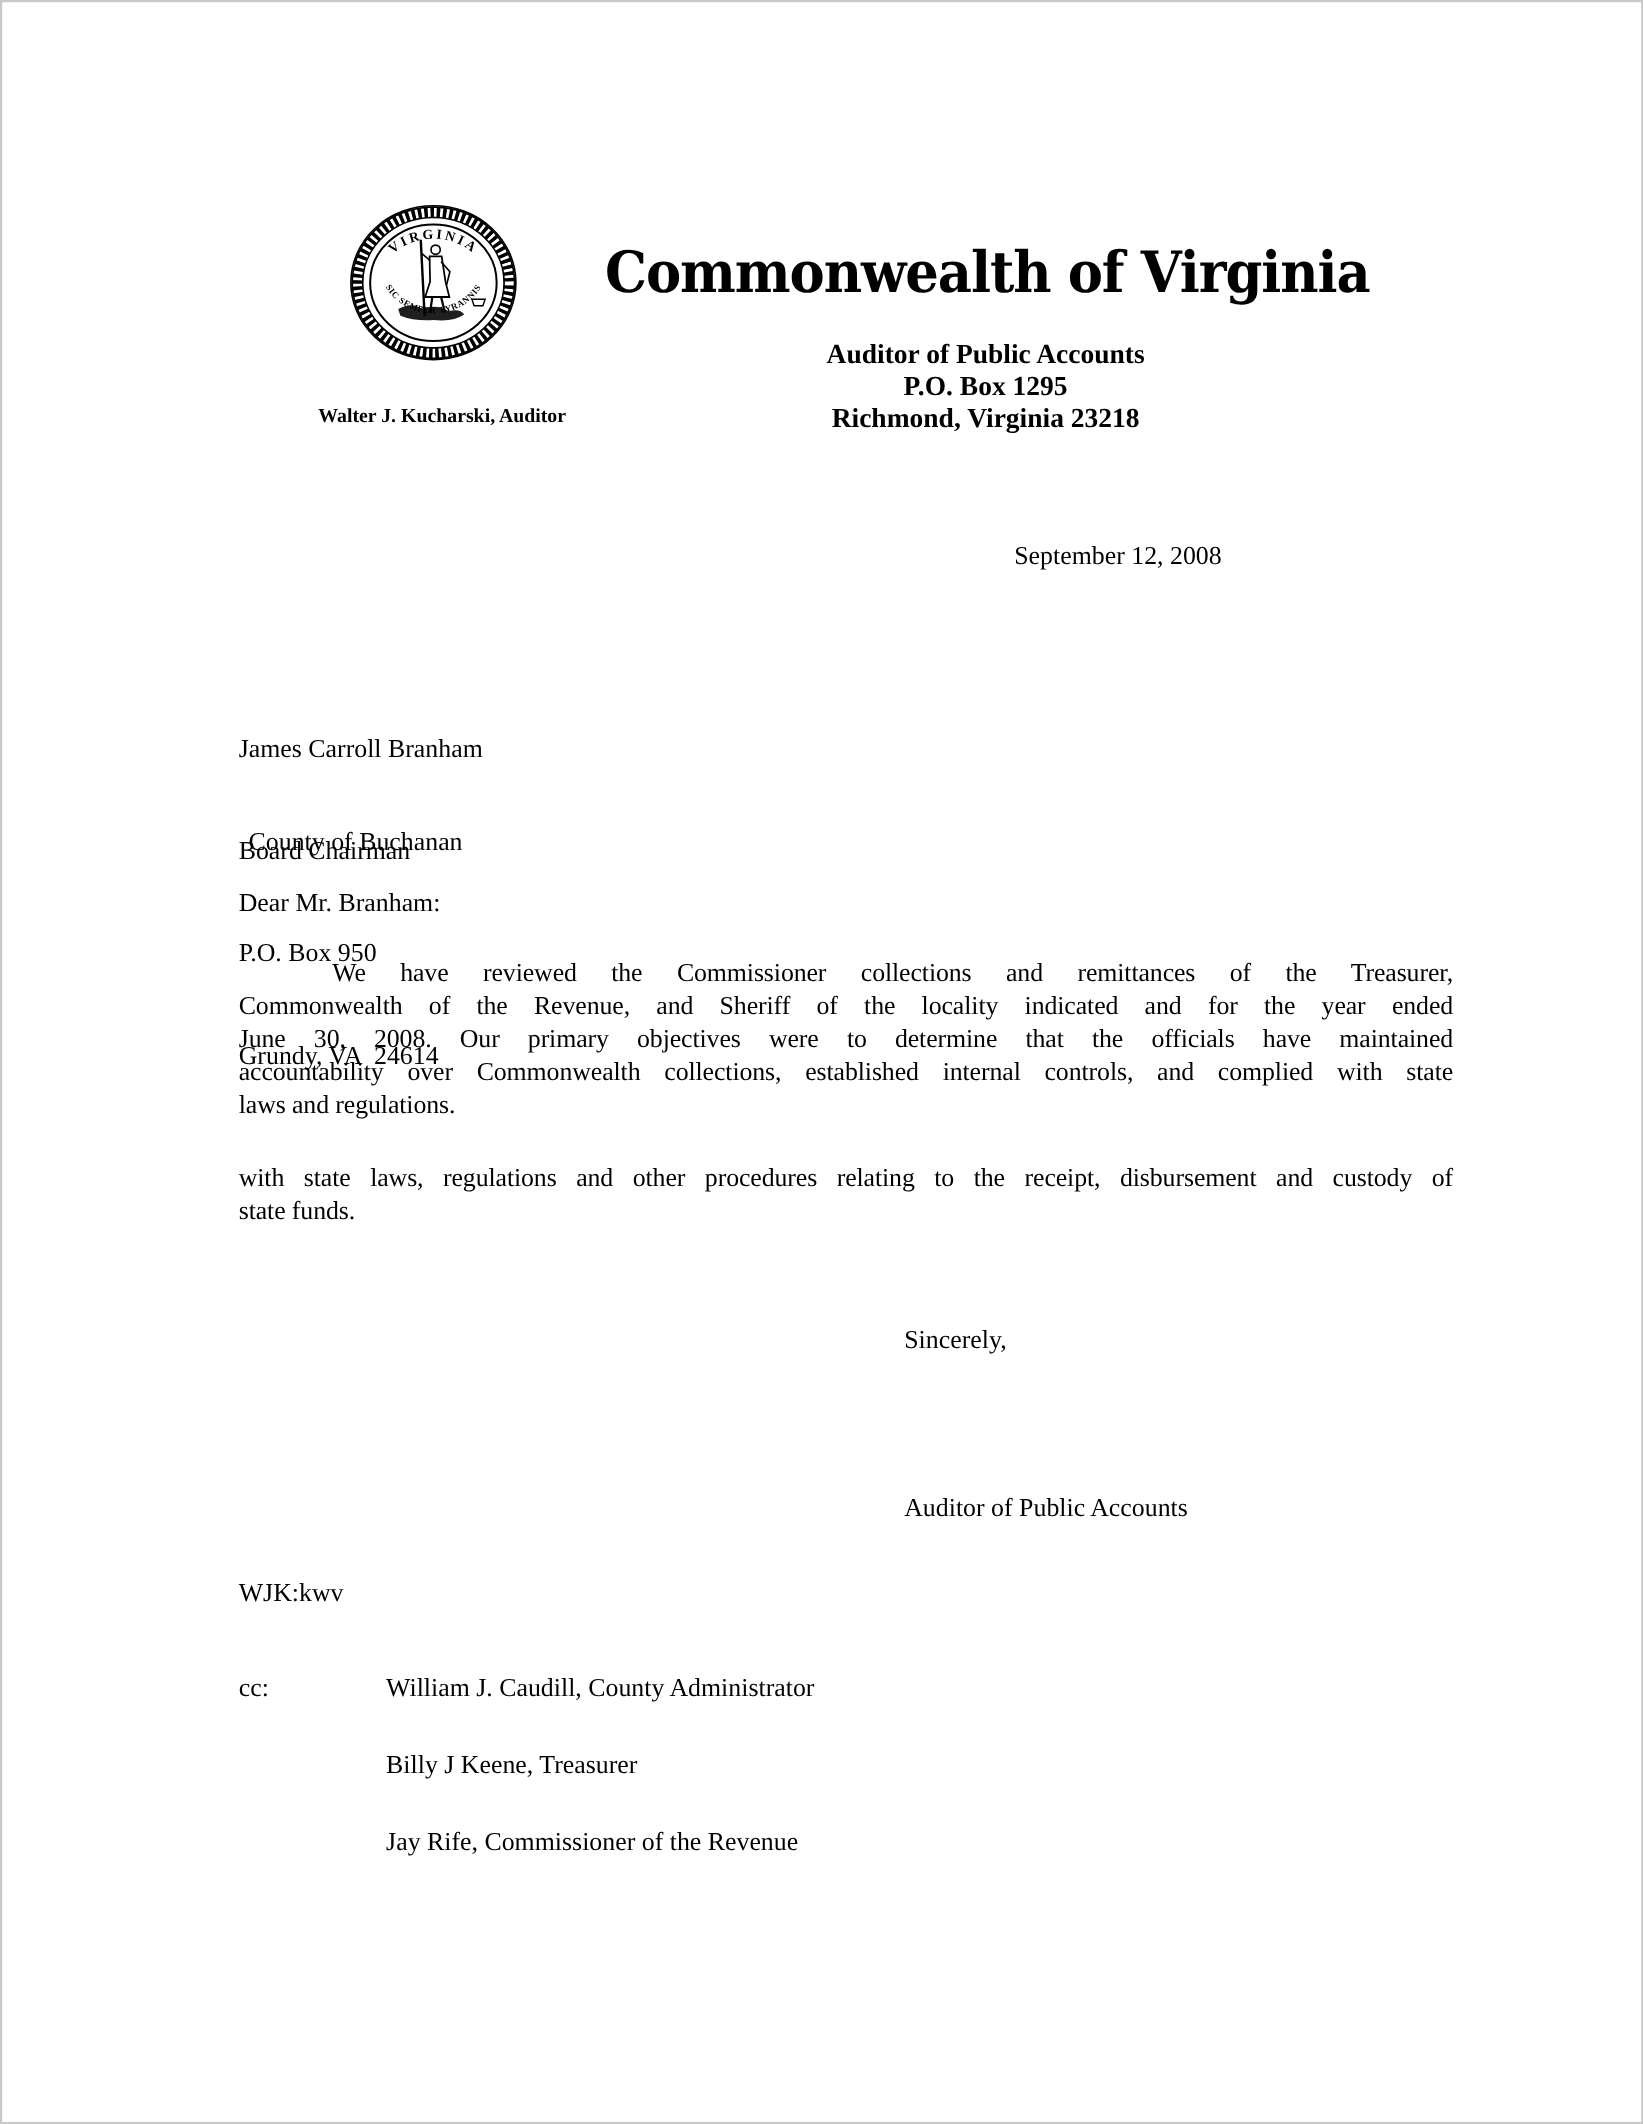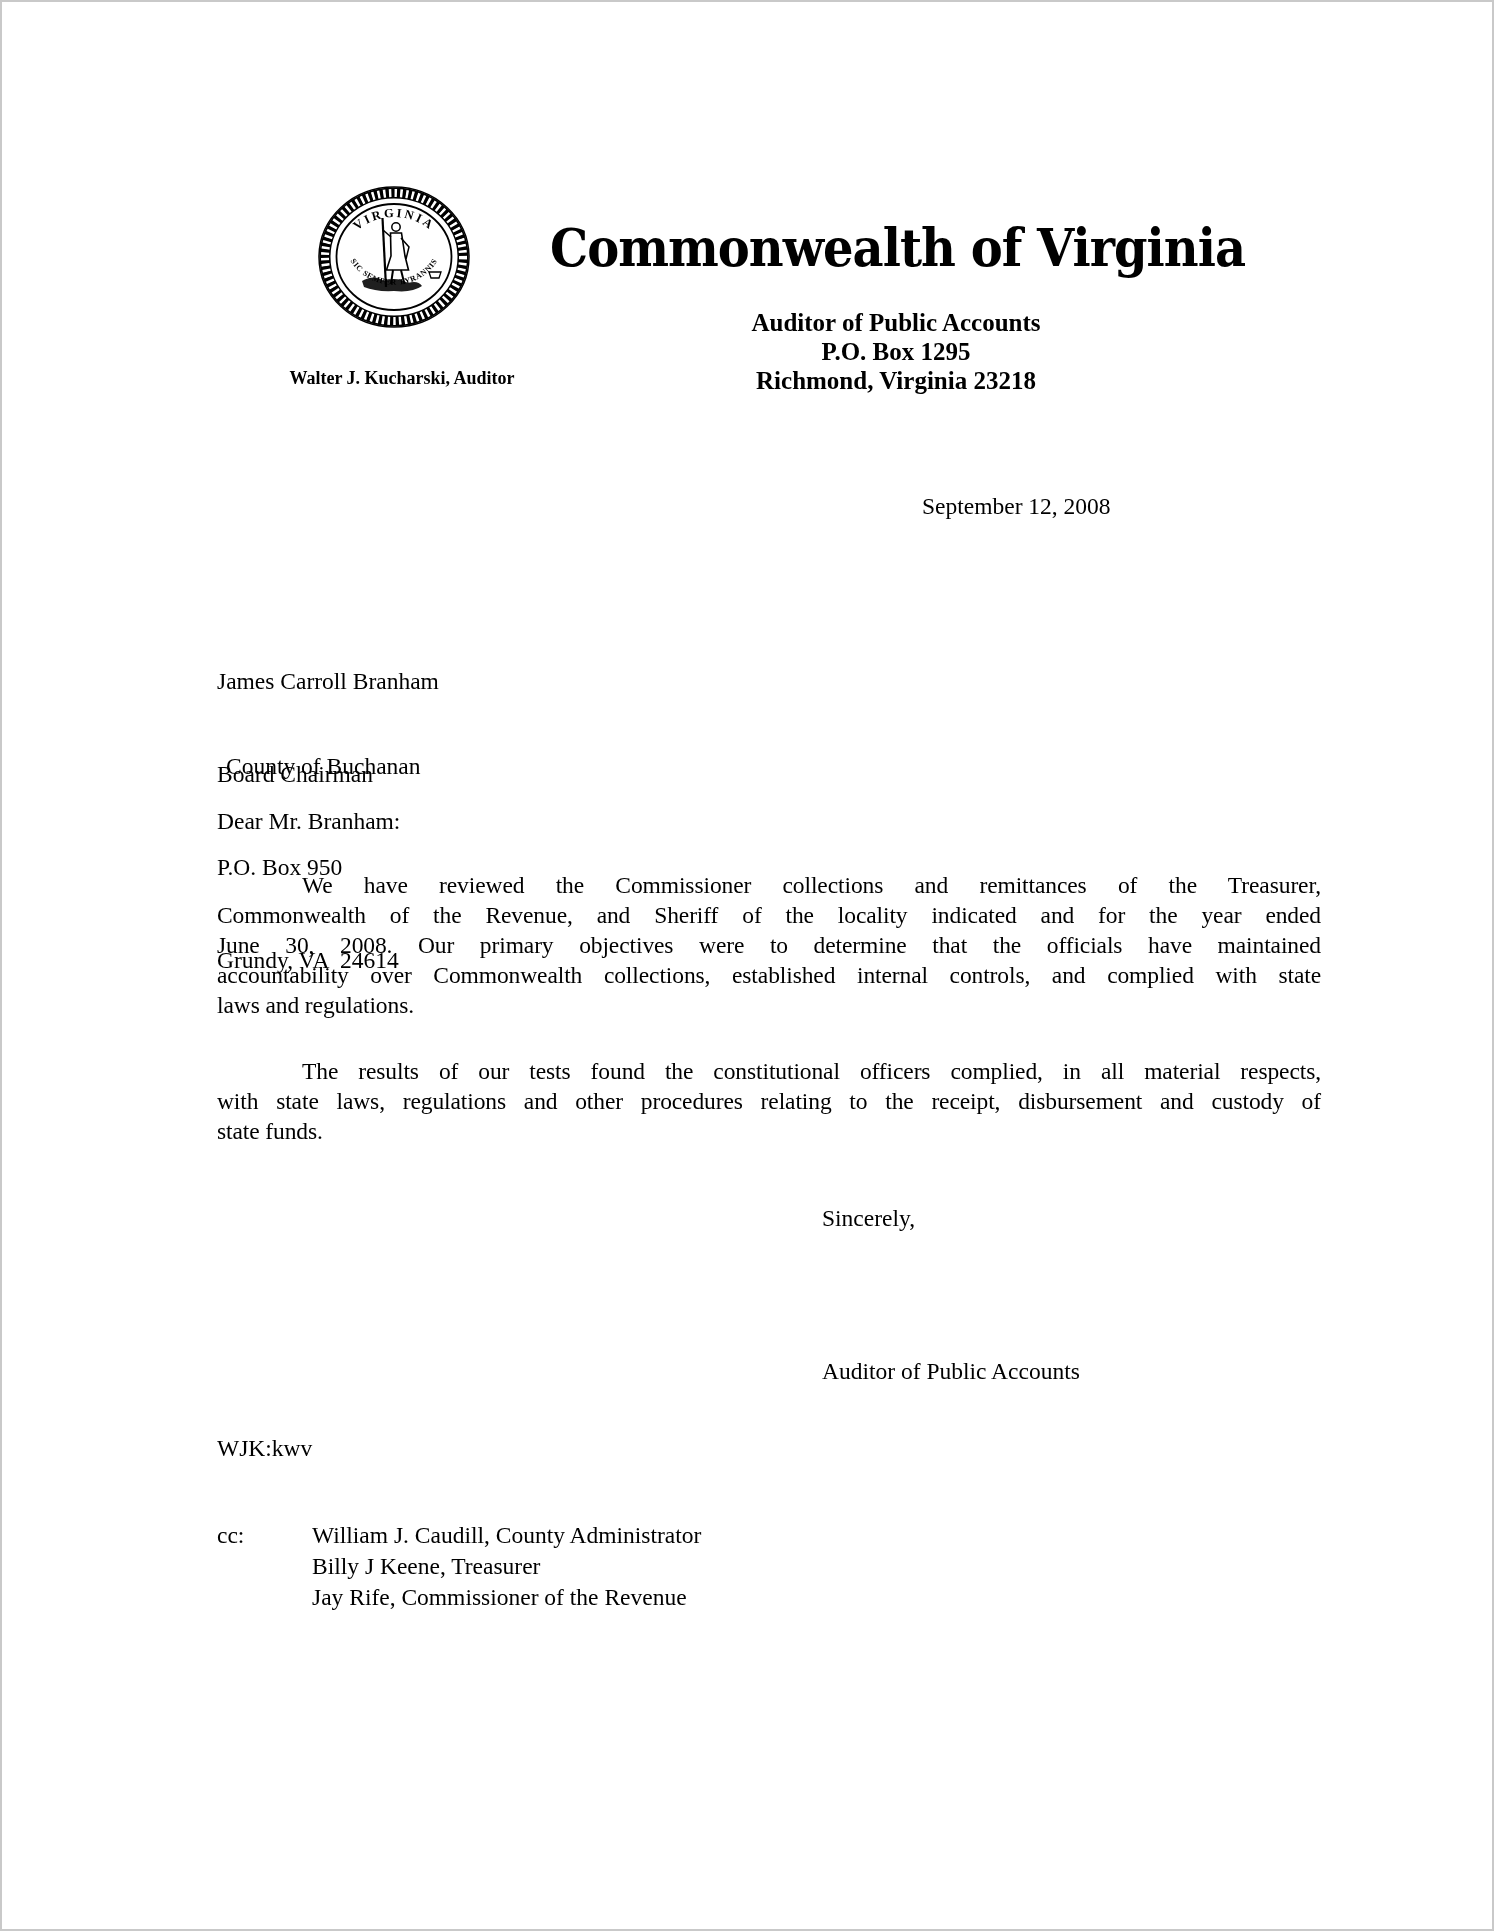--- a/index.html
+++ b/index.html
@@ -61,20 +61,21 @@
 
   .closing { left: 820px; top: 1203px; }
   .sig-title { left: 820px; top: 1356px; }
   .initials { left: 215px; top: 1433px; }
 
   .cc {
     left: 215px; top: 1518px;
     display: grid;
     grid-template-columns: 95px auto;
     line-height: 31px;
+    gap: 39px;
   }
   .seal text { font-family: "Liberation Serif", serif; font-weight: bold; fill: #000; }
 </style>
 </head>
 <body>
 
 <div class="page">
 
   <svg class="abs seal" viewBox="0 0 156 146" aria-hidden="true">
     <g>
@@ -130,21 +131,20 @@
 
   <div class="abs para para1">
     <div class="jline indent">We have reviewed the Commissioner collections and remittances of the Treasurer,</div>
     <div class="jline">Commonwealth of the Revenue, and Sheriff of the locality indicated and for the year ended</div>
     <div class="jline">June 30, 2008.  Our primary objectives were to determine that the officials have maintained</div>
     <div class="jline">accountability over Commonwealth collections, established internal controls, and complied with state</div>
     <div class="jline jlast">laws and regulations.</div>
   </div>
 
   <div class="abs para para2">
-    <div class="jline indent">The results of our tests found the constitutional officers complied, in all material respects,</div>
     <div class="jline">with state laws, regulations and other procedures relating to the receipt, disbursement and custody of</div>
     <div class="jline jlast">state funds.</div>
   </div>
 
   <div class="abs closing">Sincerely,</div>
 
   <div class="abs sig-title">Auditor of Public Accounts</div>
 
   <div class="abs initials">WJK:kwv</div>
 

